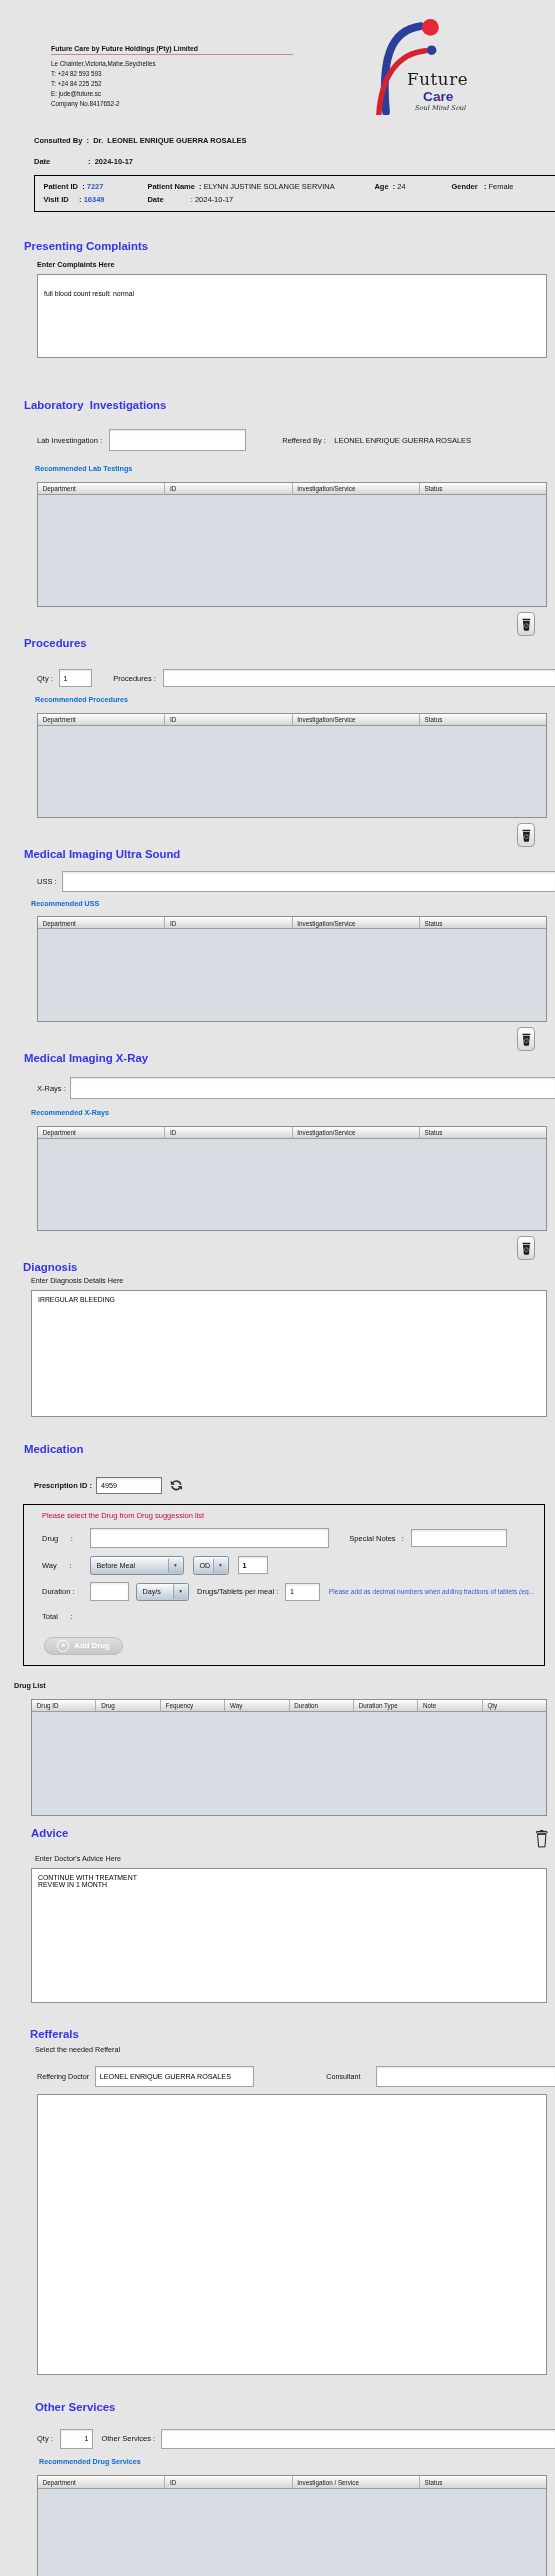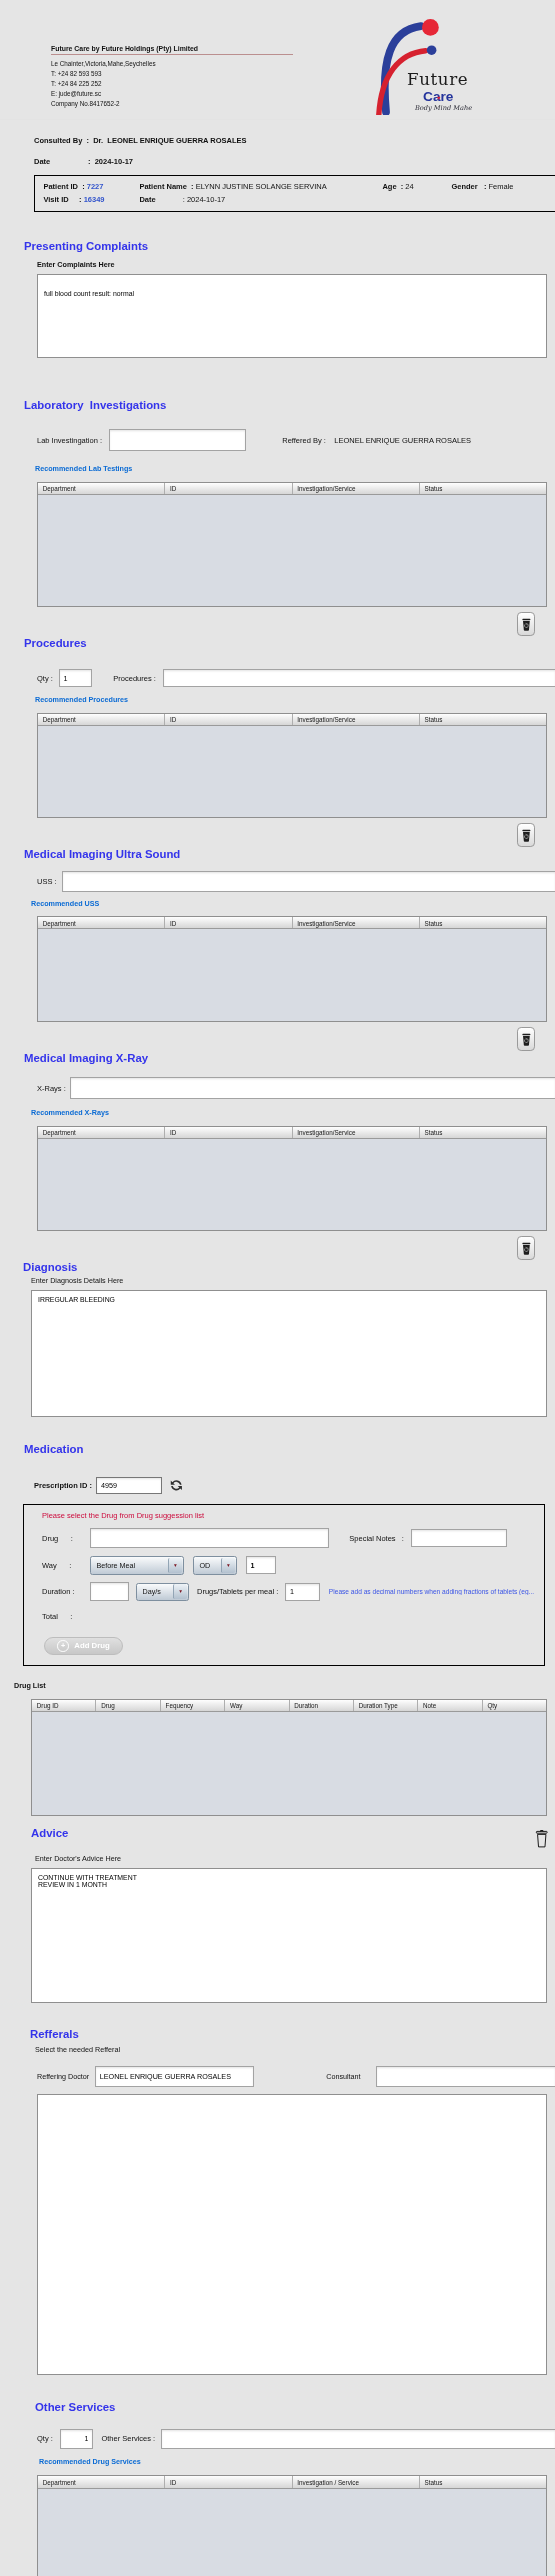--- a/index.html
+++ b/index.html
@@ -17,21 +17,21 @@
   .logo-care{position:absolute;left:55px;top:73px;font-weight:bold;font-size:13.7px;color:#24349c;}
   .logo-heart{position:absolute;left:69px;top:79px;font-size:6px;color:#e02238;}
   .logo-tag{position:absolute;left:47px;top:88px;font-family:"DejaVu Serif",serif;font-style:italic;font-size:6.6px;color:#2a2a35;}
 
   .consult-row{margin:15.5px 0 0 34px;font-size:7.5px;font-weight:bold;white-space:pre;}
   .consult-row .lbl{display:inline-block;}
   .date-row{margin:12px 0 0 34px;font-size:7.5px;font-weight:bold;white-space:pre;}
   .date-row .lbl{display:inline-block;width:54px;}
 
   .pbox{margin:9.6px 0 0 34px;width:513px;border:0.6px solid #000;font-size:7.5px;padding:6px 0 7.2px 8.4px;}
-  .pbox-row{display:flex;margin-top:3.6px;white-space:pre;}
+  .pbox-row{display:flex;margin-top:3.6px;white-space:pre;gap:8px;}
   .pbox-row.first{margin-top:0;}
   .plabel{font-weight:bold;}
   .pval{font-weight:normal;}
   .pid{color:#3355cc;font-weight:bold;}
   .c-id{width:96px;}.c-name{flex:1;}.c-age{width:69px;}.c-gender{width:105px;}
   .c-visit{width:96px;}
 
   
   .sec-title{color:#3434EB;font-weight:bold;font-size:11.4px;margin-left:24px;white-space:pre;}
   .sub-lbl{font-size:7.2px;margin-left:37px;}
@@ -86,21 +86,21 @@
     <div class="logo">
       <svg width="126" height="99" viewBox="0 0 210 165">
         <path d="M30,160 C22,74 36,24 88,17" stroke="#2b3f9a" stroke-width="13" fill="none" stroke-linecap="round"></path>
         <circle cx="104" cy="19" r="14" fill="#e62737"></circle>
         <path d="M18,165 C22,98 52,62 96,58" stroke="#d6212f" stroke-width="9" fill="none" stroke-linecap="round"></path>
         <circle cx="106" cy="57" r="8" fill="#2b3f9a"></circle>
       </svg>
       <div class="logo-future">Future</div>
       <div class="logo-care">Care</div>
       <div class="logo-heart">♥</div>
-      <div class="logo-tag">Body Mind Mahe</div>
+      <div class="logo-tag">Soul Mind Soul</div>
     </div>
   </div>
 
   <div class="consult-row"><span class="lbl">Consulted By  :  Dr.  </span><span>LEONEL ENRIQUE GUERRA ROSALES</span></div>
   <div class="date-row"><span class="lbl">Date</span><span>:  2024-10-17</span></div>
 
   <div class="pbox">
     <div class="pbox-row first">
       <span class="c-id"><span class="plabel">Patient ID  : </span><span class="pid">7227</span></span>
       <span class="c-name"><span class="plabel">Patient Name  : </span><span class="pval">ELYNN JUSTINE SOLANGE SERVINA</span></span>
@@ -243,21 +243,21 @@
       <input class="txt" style="width: 239px; height: 20.3px;" value="">
       <span class="flabel" style="margin-left:20.3px;">Special Notes   :</span>
       <input class="txt" style="margin-left: 7.2px; width: 96px; height: 18px;" value="">
     </div>
     <div class="mrow">
       <span class="flabel" style="width:48px;">Way      :</span>
       <div class="combo" style="width:94px;">
         <span>Before Meal</span>
         <span class="combo-btn">▼</span>
       </div>
-      <div class="combo" style="width:44px;margin-left:9px;">
+      <div class="combo" style="width:36px;margin-left:9px;">
         <span>OD</span>
         <span class="combo-btn">▼</span>
       </div>
       <input class="txt" style="margin-left: 9px; width: 30px; height: 18px; font-weight: bold;" value="1">
     </div>
     <div class="mrow">
       <span class="flabel" style="width:48px;">Duration :</span>
       <input class="txt" style="width: 39px; height: 19px;" value="">
       <div class="combo" style="width:53px;margin-left:7.2px;">
         <span>Day/s</span>

